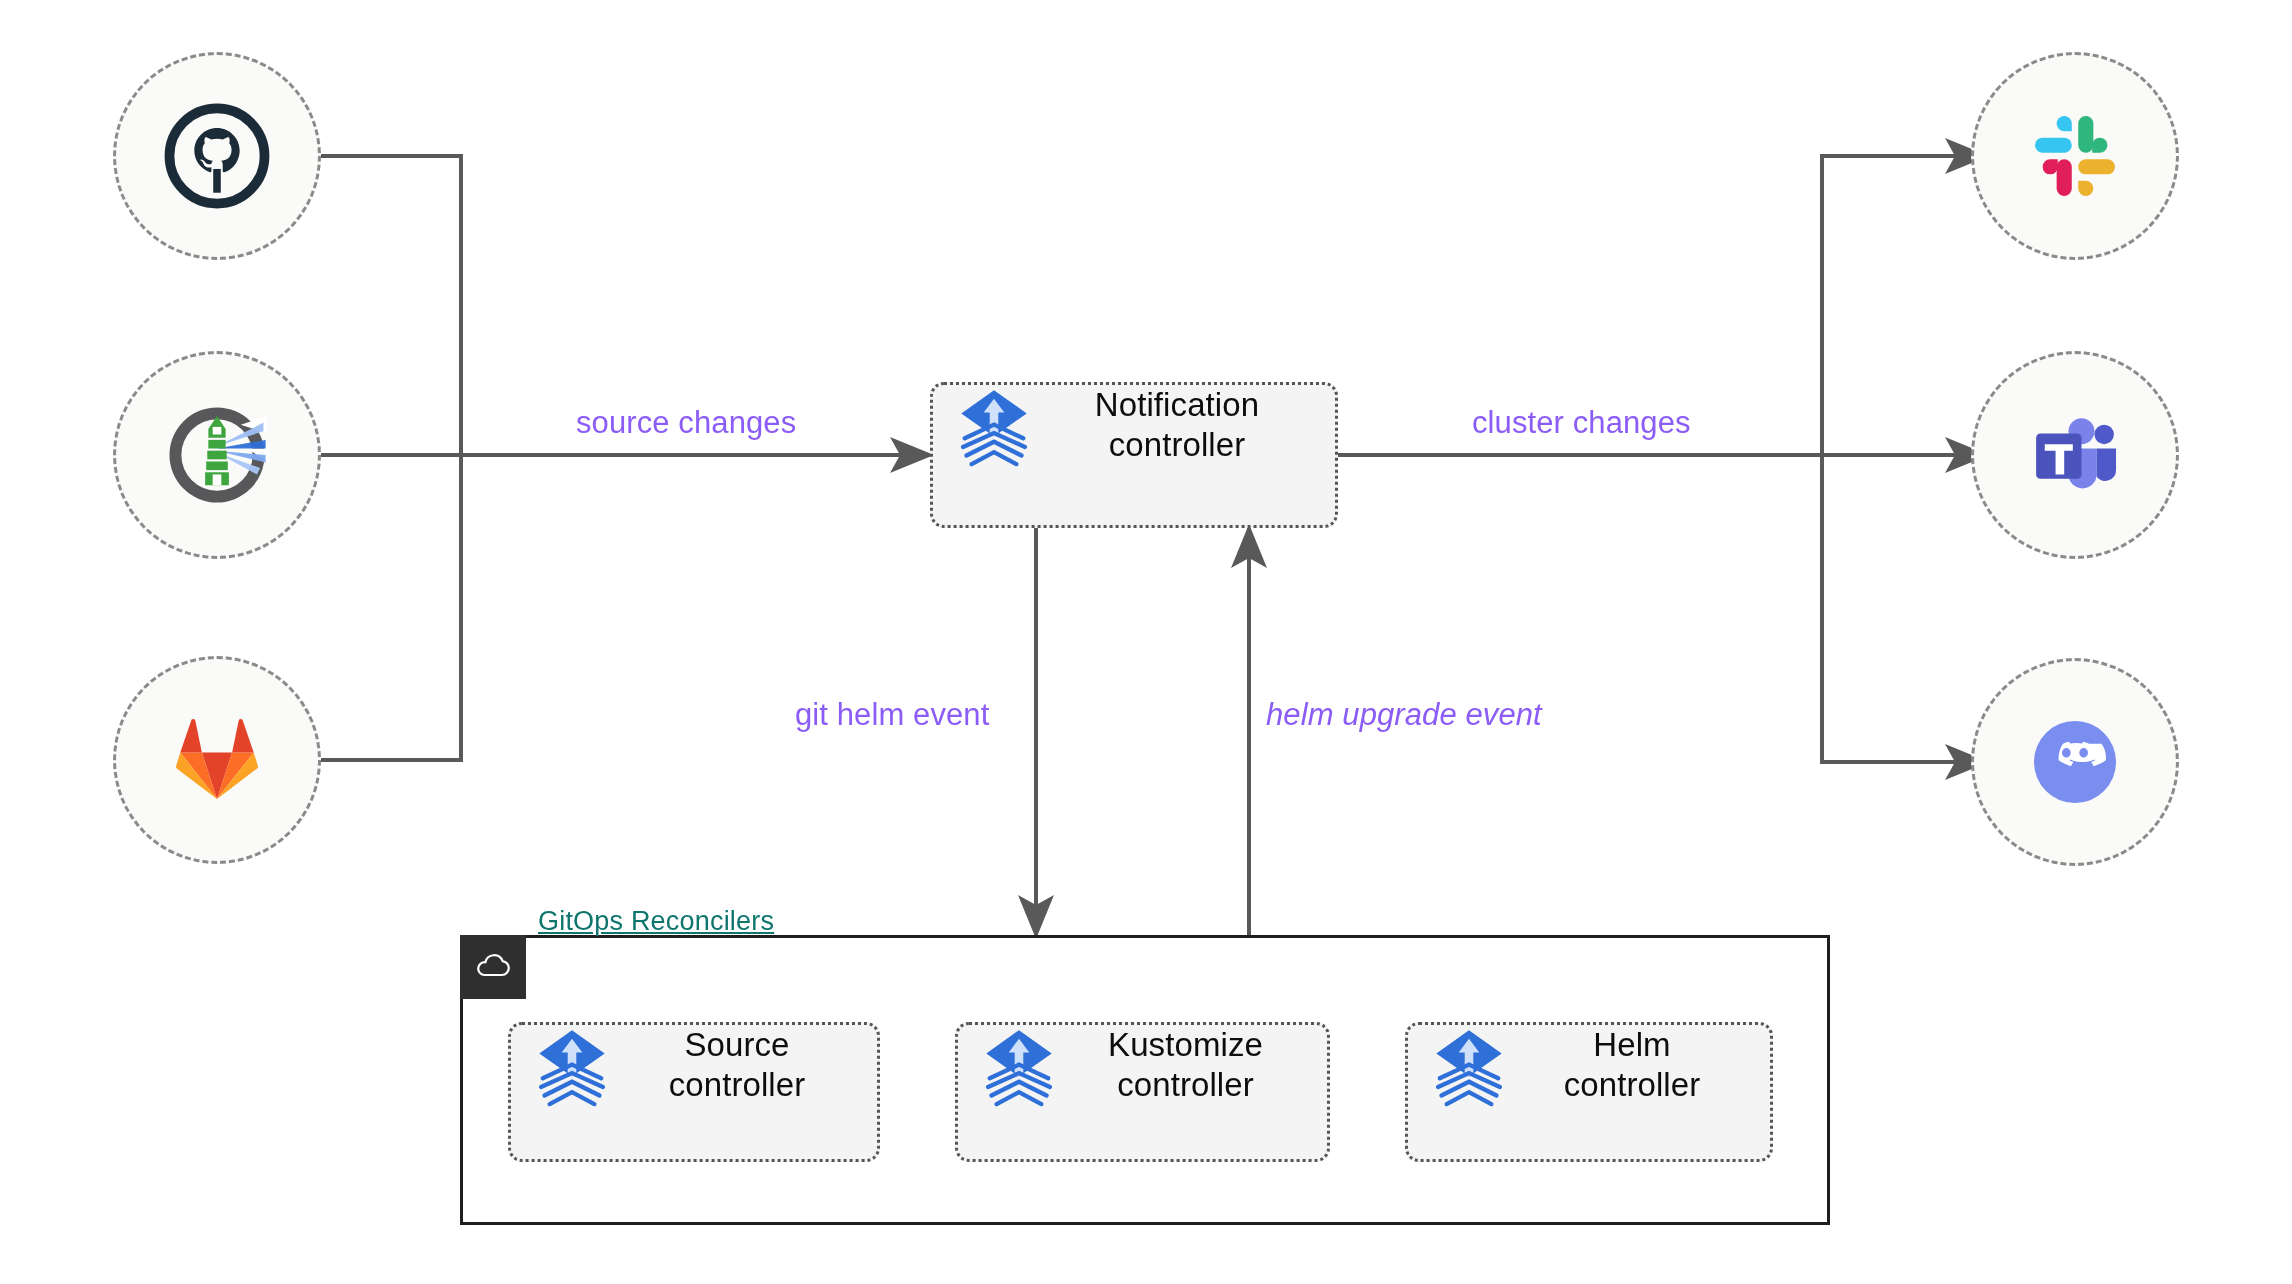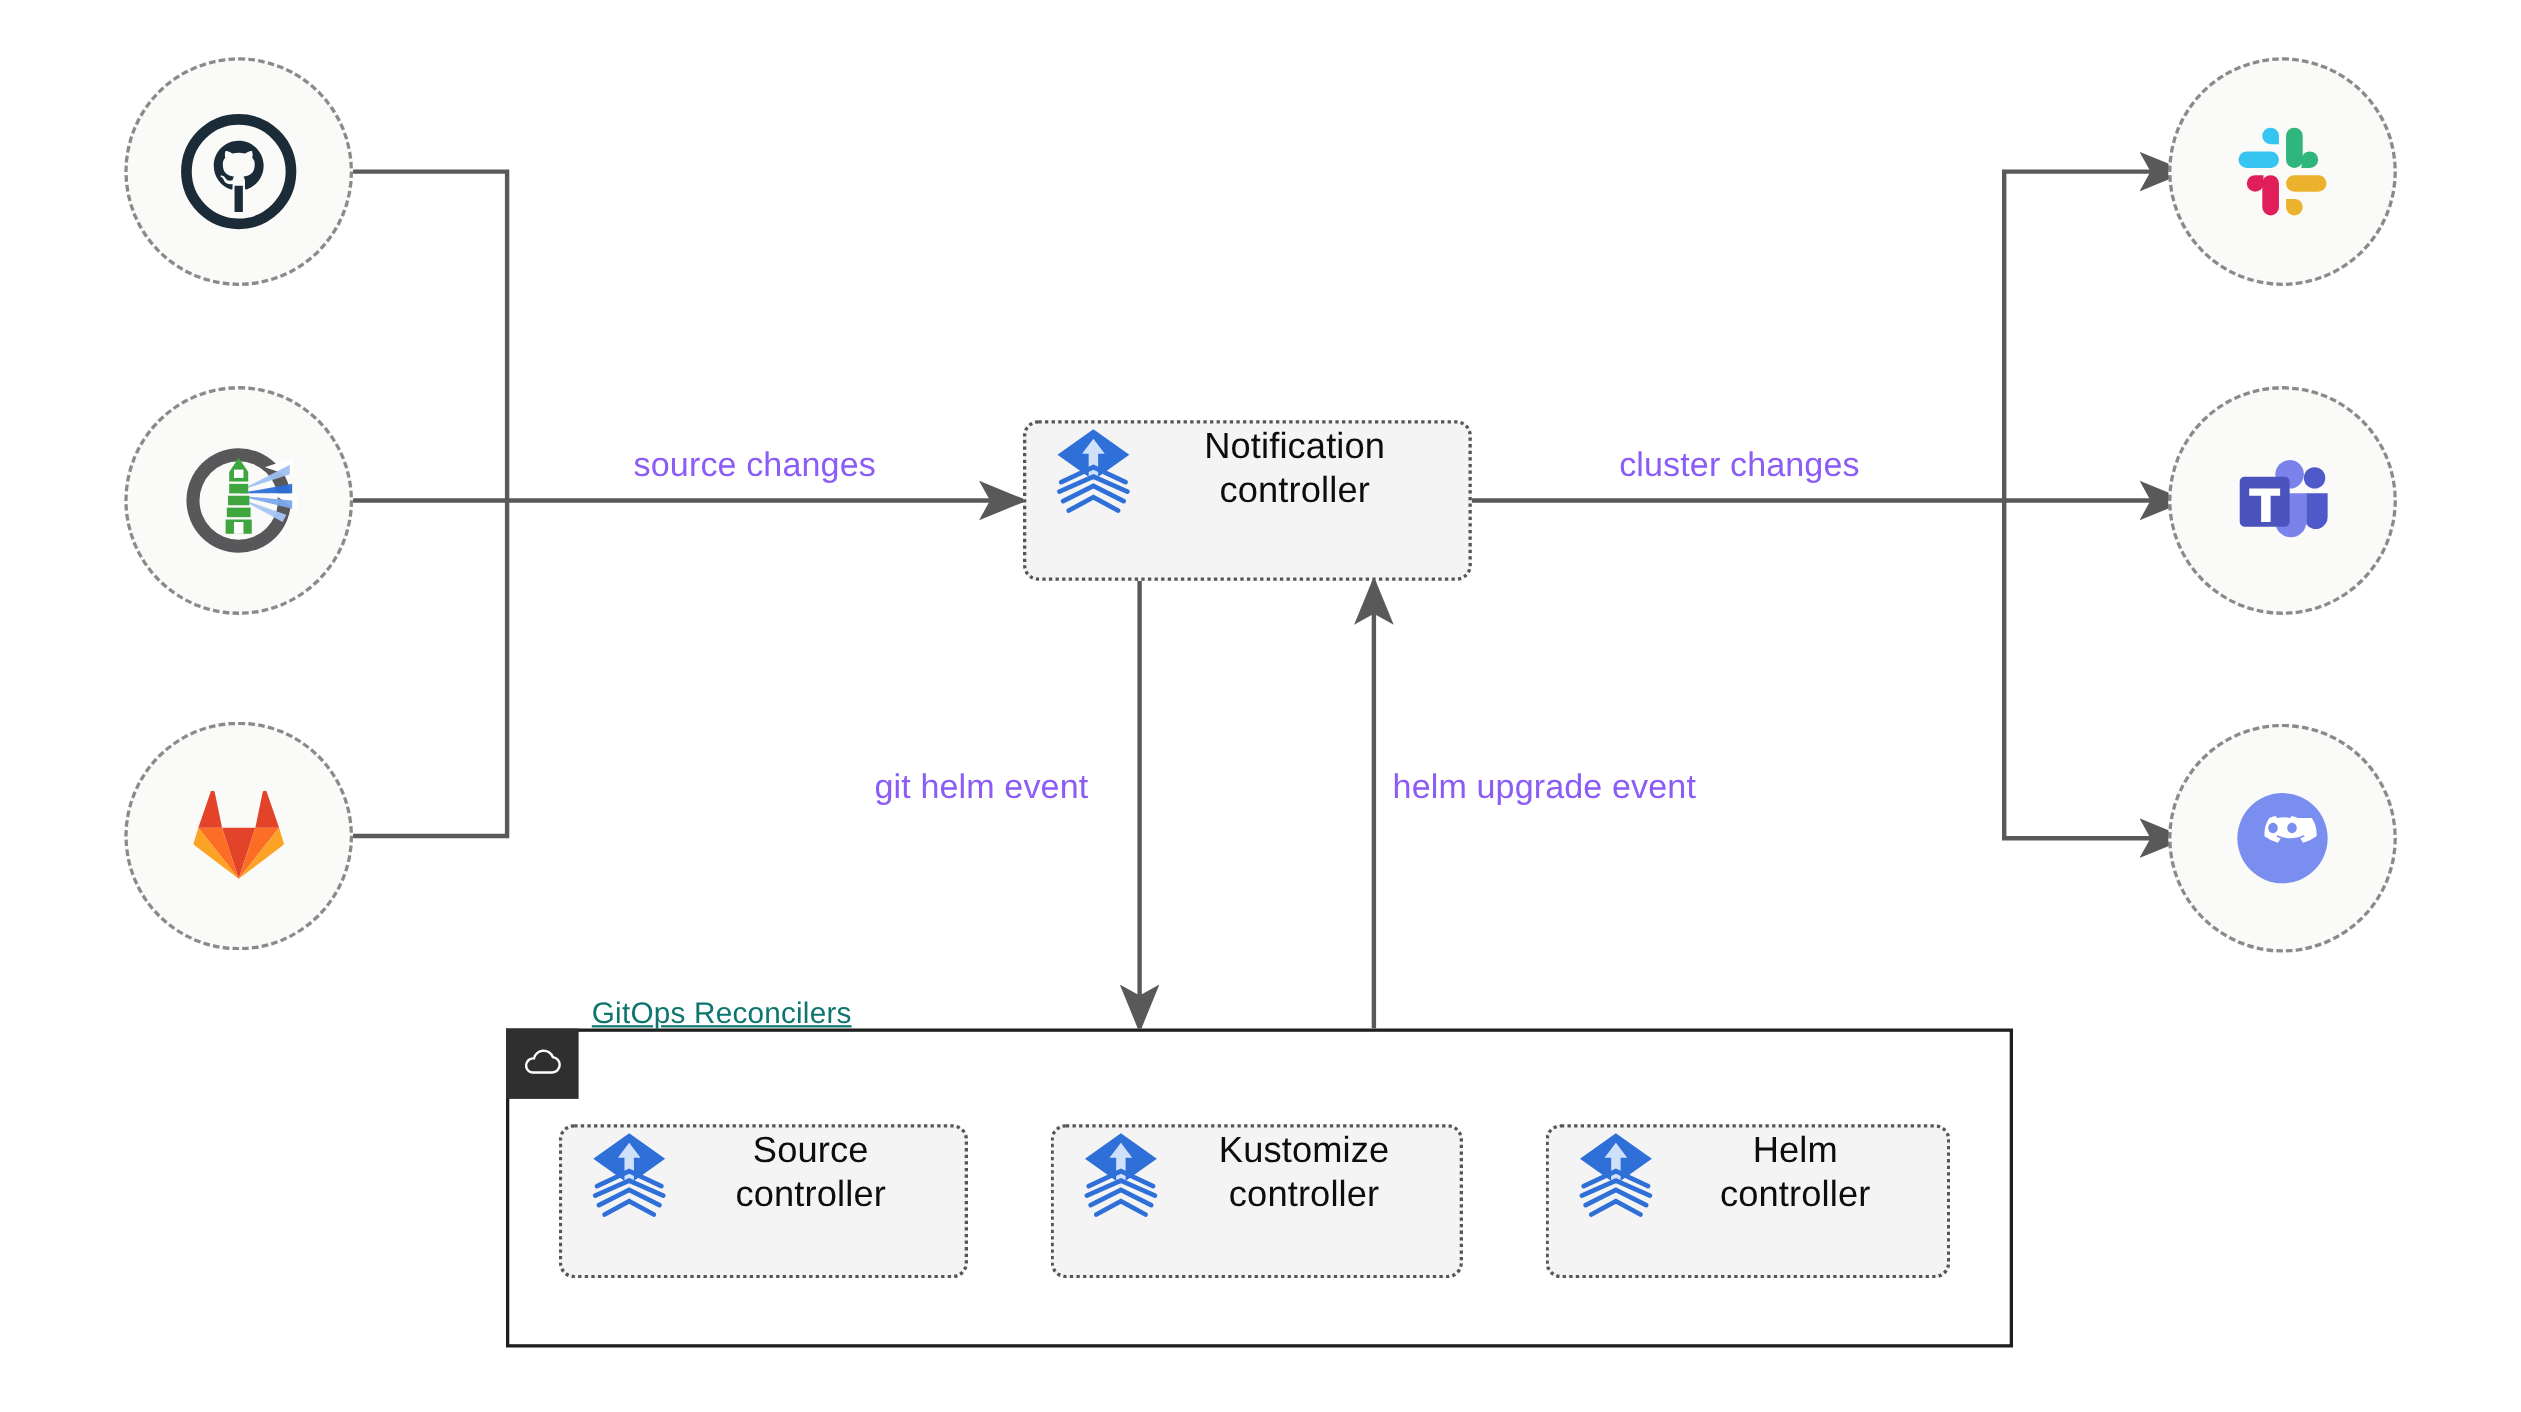--- a/index.html
+++ b/index.html
@@ -290,15 +290,15 @@
     <div class="ctrl-label">Helm
 controller</div>
   </div>
 
   <div class="edge-label" style="left:576px; top:405px;">source changes</div>
 
   <div class="edge-label" style="left:1455px; top:405px;margin-left:17px;">cluster changes</div>
 
   <div class="edge-label" style="left:795px; top:697px;">git helm event</div>
 
-  <div class="edge-label" style="left:1266px; top:697px;">helm upgrade event</div>
+  <div class="edge-label" style="left:1266px; top:697px;font-style:italic;">helm upgrade event</div>
 
 </div>
 
 </body></html>

